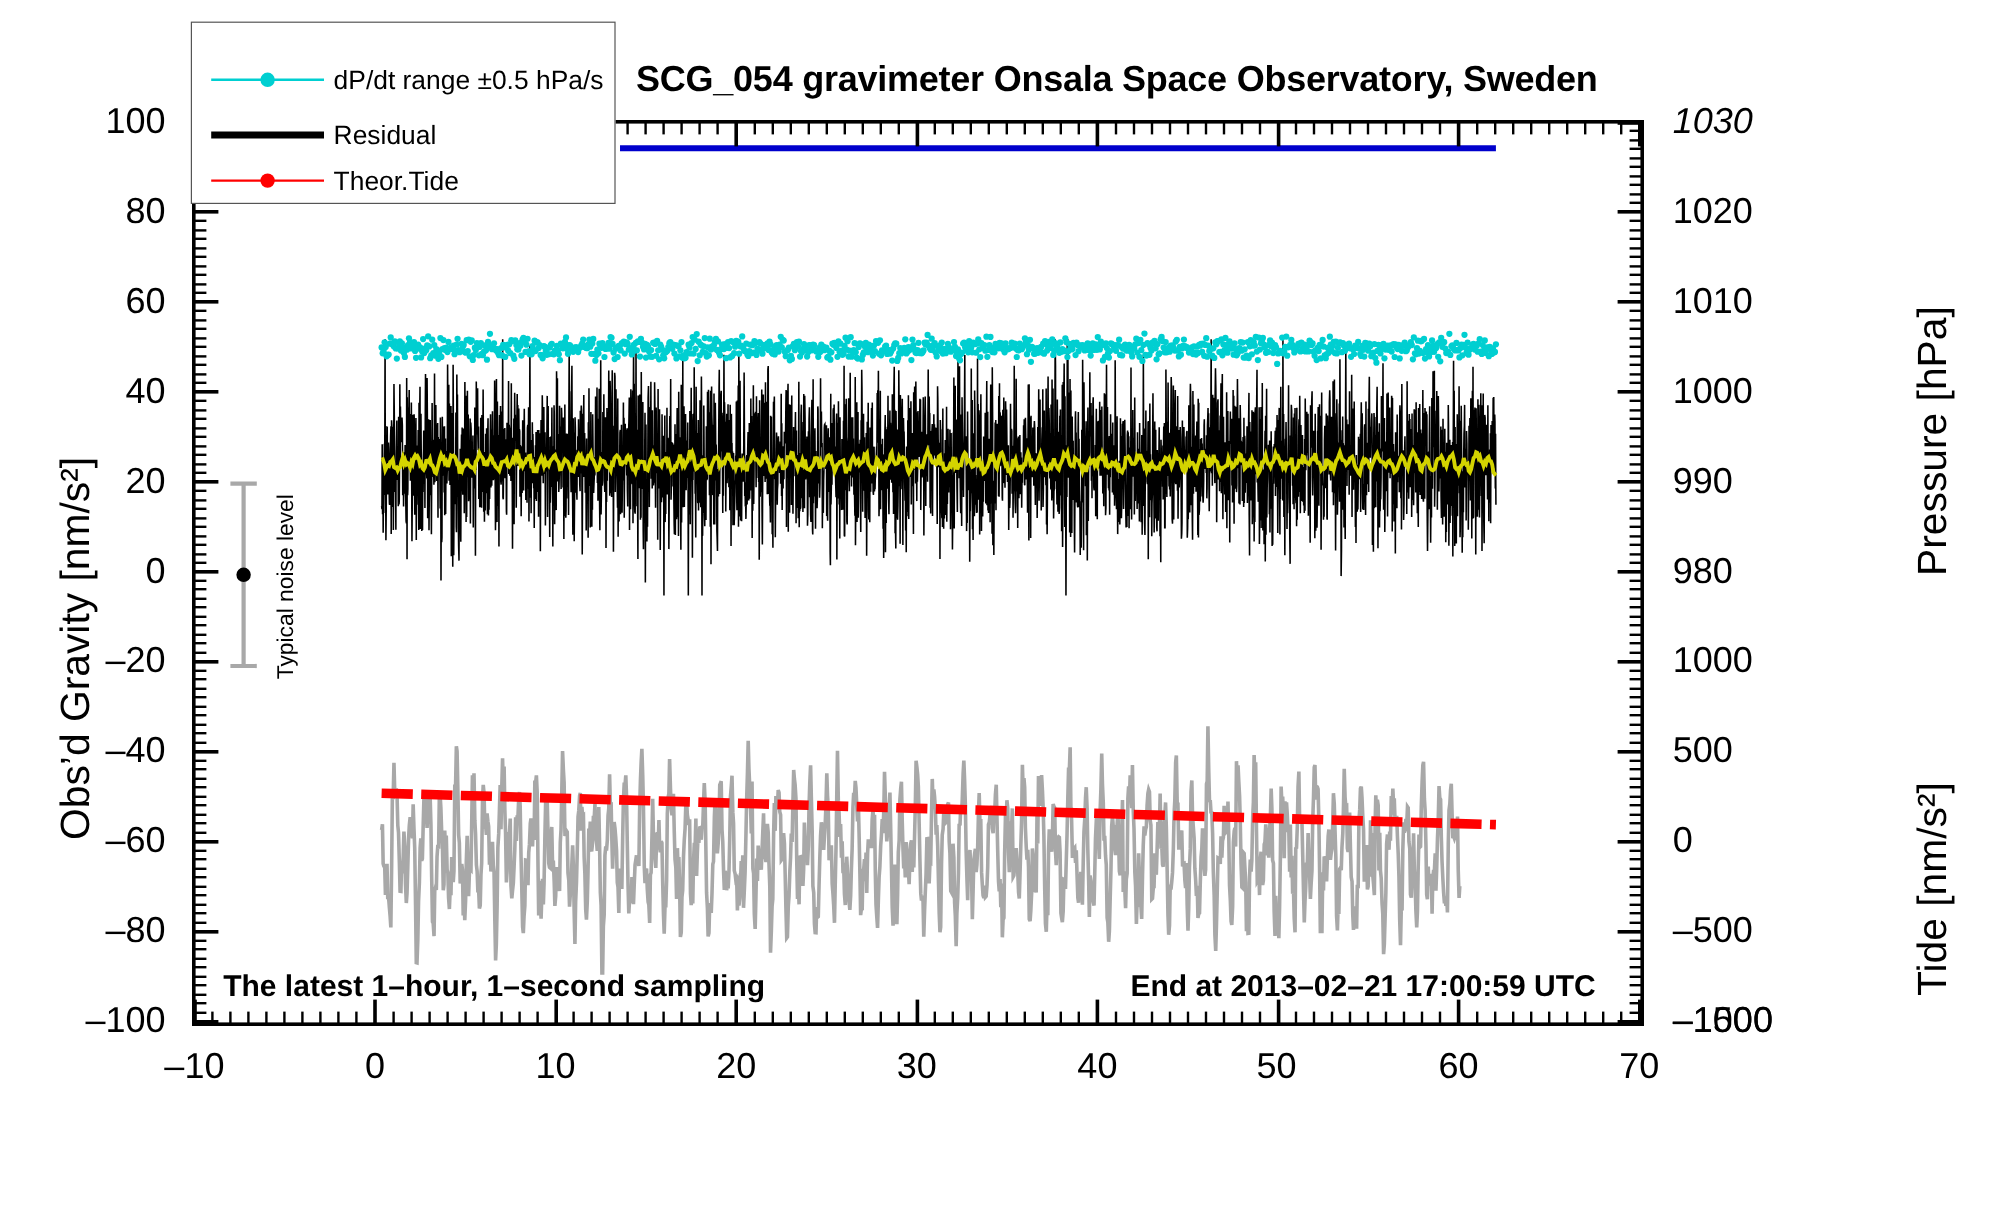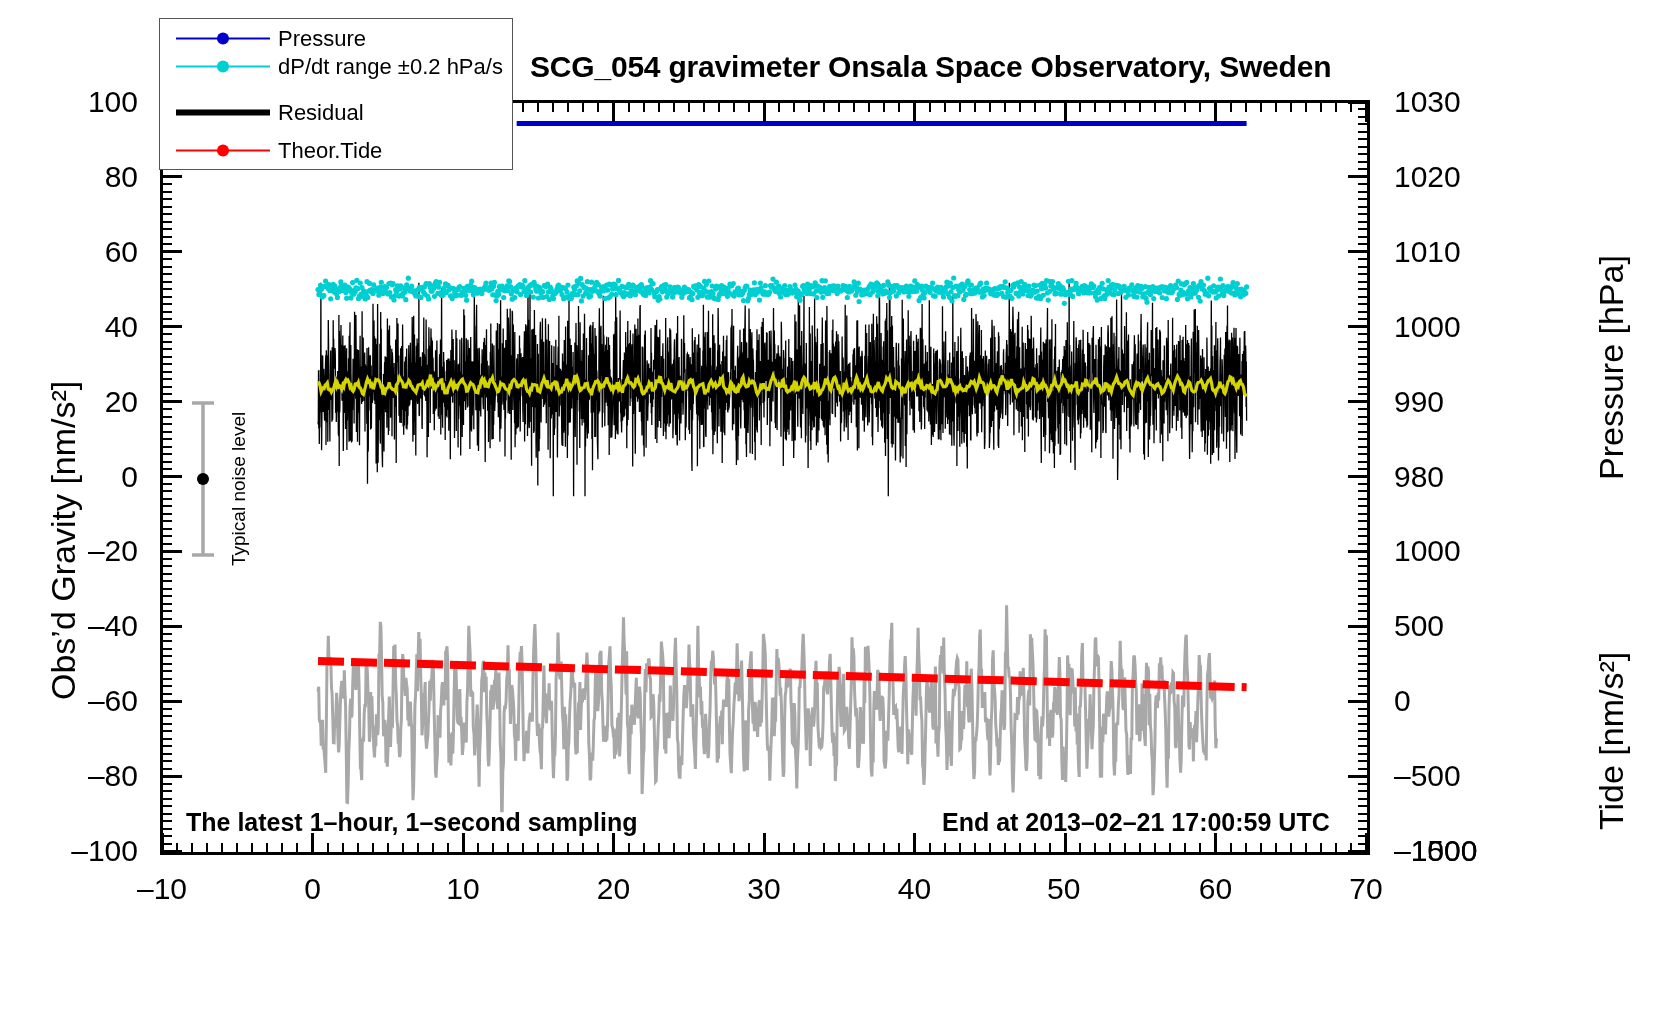--- a/index.html
+++ b/index.html
@@ -1144,33 +1144,26 @@
           <circle cx="1081.1" cy="187.3" r="2.6" fill="#00cfd1"></circle>
           <circle cx="1081.9" cy="190.8" r="2.6" fill="#00cfd1"></circle>
           <circle cx="1082.8" cy="190.3" r="2.6" fill="#00cfd1"></circle>
           <circle cx="1083.6" cy="183.9" r="2.6" fill="#00cfd1"></circle>
           <path d="M353.675 20.5975L1083.6000000000001 20.5975" fill="none" stroke="#0000cc" stroke-width="5"></path>
         </g>
     </svg>
   </div>
 
   <div id="legend">
-    <div class="leg-row" style="top:6px;">
-      <svg class="leg-sample" viewBox="0 0 98 27">
-        <line x1="2" y1="13.5" x2="96" y2="13.5" stroke="#0000cc" stroke-width="2"></line>
-        <circle cx="49" cy="13.5" r="6" fill="#0000cc"></circle>
-      </svg>
-      <span class="leg-text">Pressure</span>
-    </div>
     <div class="leg-row" style="top:34px;">
       <svg class="leg-sample" viewBox="0 0 98 27">
         <line x1="2" y1="13.5" x2="96" y2="13.5" stroke="#00cfd1" stroke-width="2"></line>
         <circle cx="49" cy="13.5" r="6" fill="#00cfd1"></circle>
       </svg>
-      <span class="leg-text">dP/dt range ±0.2 hPa/s</span>
+      <span class="leg-text">dP/dt range ±0.5 hPa/s</span>
     </div>
     <div class="leg-row" style="top:62px;margin-top:18px;">
       <svg class="leg-sample" viewBox="0 0 98 27">
         <line x1="2" y1="13.5" x2="96" y2="13.5" stroke="#000000" stroke-width="6"></line>
       </svg>
       <span class="leg-text">Residual</span>
     </div>
     <div class="leg-row" style="top:118px;">
       <svg class="leg-sample" viewBox="0 0 98 27">
         <line x1="2" y1="13.5" x2="96" y2="13.5" stroke="#ff0000" stroke-width="2"></line>
@@ -1205,21 +1198,21 @@
       <div class="txt ticklab" style="top: 309.7px; left: 104.625px;">40</div>
       <div class="txt ticklab" style="top: 384.6px; left: 104.625px;">20</div>
       <div class="txt ticklab" style="top: 459.5px; left: 121.312px;">0</div>
       <div class="txt ticklab" style="top: 534.4px; left: 87.9375px;">–20</div>
       <div class="txt ticklab" style="top: 609.3px; left: 87.9375px;">–40</div>
       <div class="txt ticklab" style="top: 684.2px; left: 87.9375px;">–60</div>
       <div class="txt ticklab" style="top: 759.1px; left: 87.9375px;">–80</div>
       <div class="txt ticklab" style="top: 834px; left: 71.25px;">–100</div>
     </div>
   <div id="ylabels-right-p">
-      <div class="txt ticklab" style="top: 85px; left: 1394px;">1030</div>
+      <div class="txt ticklab" style="top: 85px; left: 1394px; font-style: italic;">1030</div>
       <div class="txt ticklab" style="top: 159.9px; left: 1394px;">1020</div>
       <div class="txt ticklab" style="top: 234.8px; left: 1394px;">1010</div>
       <div class="txt ticklab" style="top: 309.7px; left: 1394px;">1000</div>
       <div class="txt ticklab" style="top: 384.6px; left: 1394px;">990</div>
       <div class="txt ticklab" style="top: 459.5px; left: 1394px;">980</div>
     </div>
   <div id="ylabels-right-t">
       <div class="txt ticklab" style="top: 534.4px; left: 1394px;">1000</div>
       <div class="txt ticklab" style="top: 609.3px; left: 1394px;">500</div>
       <div class="txt ticklab" style="top: 684.2px; left: 1394px;">0</div>

